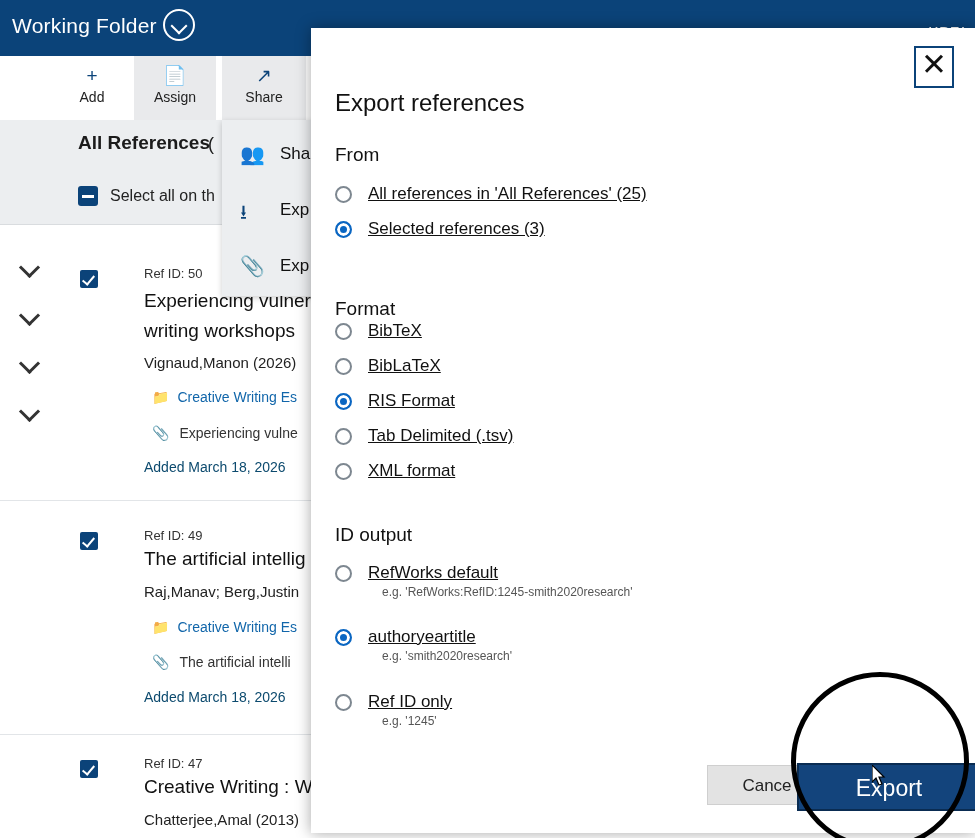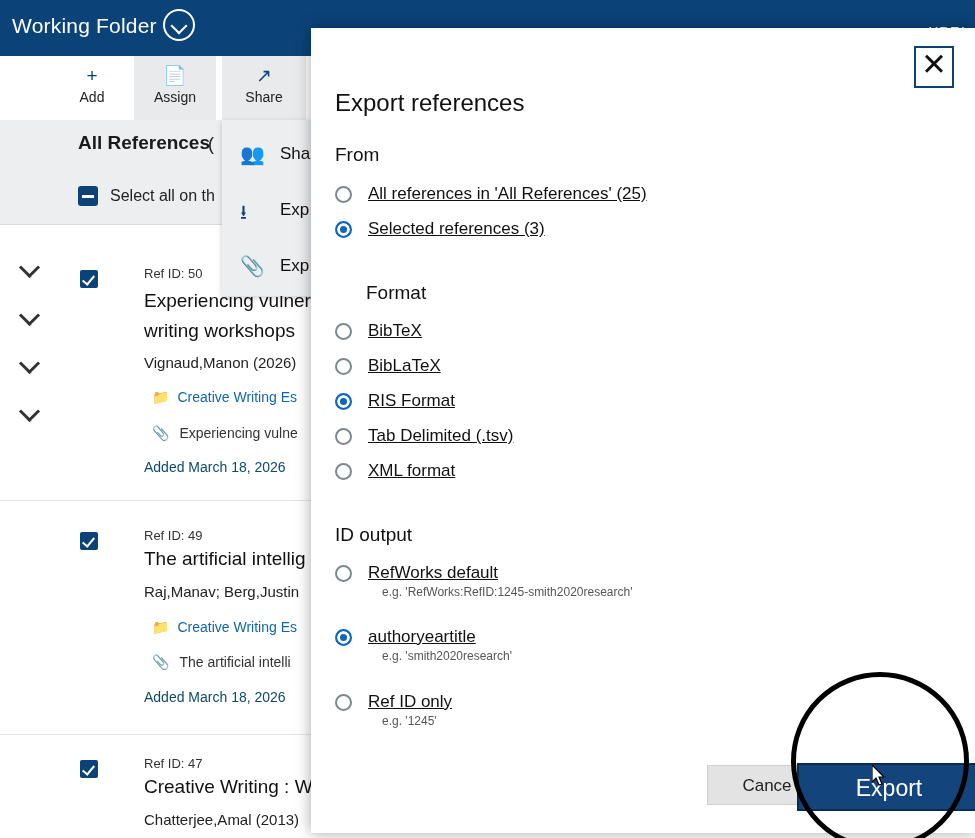--- a/index.html
+++ b/index.html
@@ -549,21 +549,21 @@
   <div class="section-head" style="top:116px;">From</div>
   <div class="radio-row" style="top:156px;">
     <span class="radio"></span>
     <span class="radio-label">All references in 'All References' (25)</span>
   </div>
   <div class="radio-row" style="top:191px;">
     <span class="radio checked"></span>
     <span class="radio-label">Selected references (3)</span>
   </div>
 
-  <div class="section-head" style="top:254px;margin-left:31px;">Format</div>
+  <div class="section-head" style="top:270px;">Format</div>
   <div class="radio-row" style="top:293px;">
     <span class="radio"></span>
     <span class="radio-label">BibTeX</span>
   </div>
   <div class="radio-row" style="top:328px;">
     <span class="radio"></span>
     <span class="radio-label">BibLaTeX</span>
   </div>
   <div class="radio-row" style="top:363px;">
     <span class="radio checked"></span>

